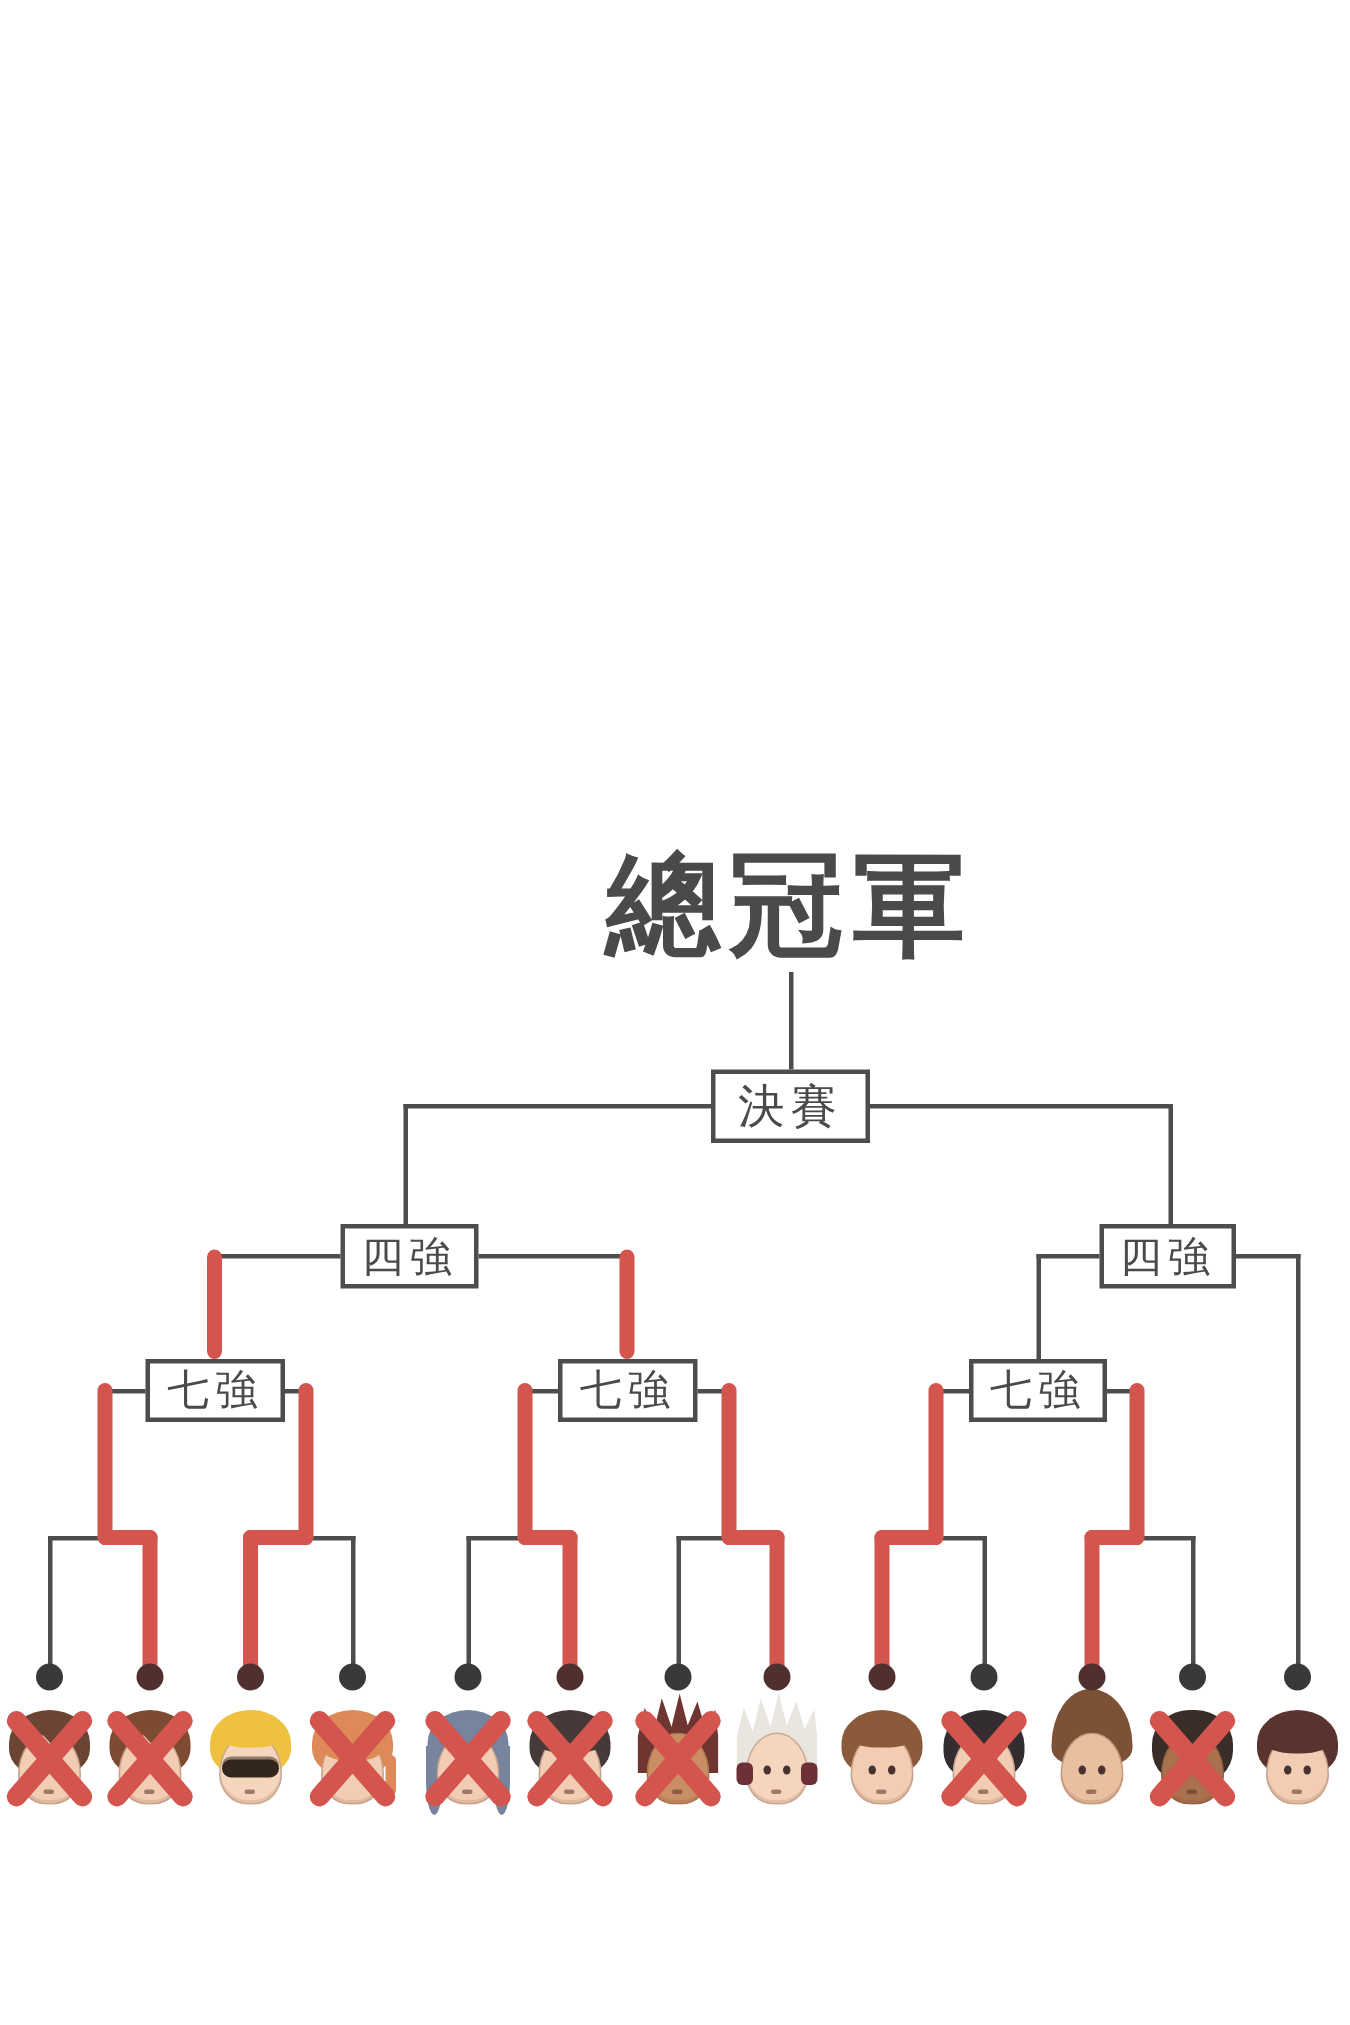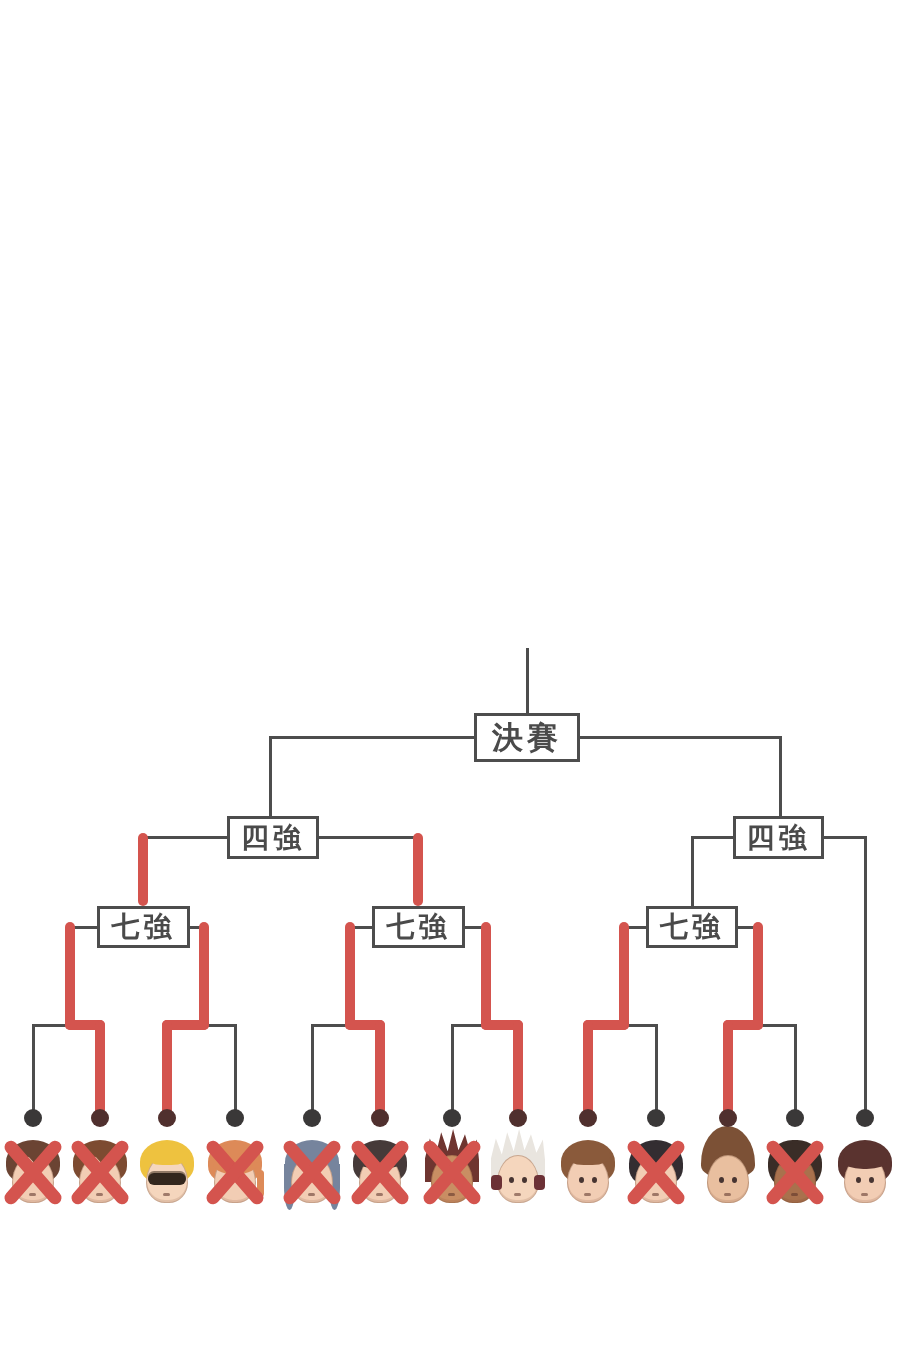--- a/index.html
+++ b/index.html
@@ -8,21 +8,21 @@
     font-family:"Liberation Sans","DejaVu Sans",sans-serif;
   }
   .title{
     position:absolute;left:527px;top:553px;transform:translateX(-50%);
     font-size:76px;font-weight:bold;letter-spacing:6px;white-space:nowrap;
     color:var(--label,#4a4a4a);
   }
   .bracket-box{
     position:absolute;background:#fff;border:3px solid var(--gray,#4d4d4d);
     box-sizing:border-box;display:flex;align-items:center;justify-content:center;
-    font-weight:bold;color:var(--label,#4a4a4a);letter-spacing:4px;z-index:3;
+    font-weight:normal;color:var(--label,#4a4a4a);letter-spacing:4px;z-index:3;
   }
   .box-final{left:474px;top:713px;width:106px;height:49px;font-size:31px;}
   .box-semi-l{left:227px;top:816px;width:92px;height:43px;font-size:28px;}
   .box-semi-r{left:733px;top:816px;width:91px;height:43px;font-size:28px;}
   .box-q-l{left:97px;top:906px;width:93px;height:42px;font-size:28px;}
   .box-q-c{left:372px;top:906px;width:93px;height:42px;font-size:28px;}
   .box-q-r{left:646px;top:906px;width:92px;height:42px;font-size:28px;}
   .seg{position:absolute;z-index:1;}
   .seg.red{z-index:2;}
   .dot{position:absolute;border-radius:50%;z-index:3;}
@@ -61,20 +61,21 @@
   .xmark{position:absolute;left:-4px;top:0px;width:72px;height:72px;z-index:4;}
   .xmark::before,.xmark::after{content:"";position:absolute;left:-4px;right:-4px;top:30px;height:13px;
      border-radius:7px;background:var(--xred,#d4544e);}
   .xmark::before{transform:rotate(49deg);}
   .xmark::after{transform:rotate(-49deg);}
 </style>
 </head>
 <body>
 
 <div class="stage" id="stage" style="--gray: #4d4d4d; --label: #4a4a4a; --xred: #d4544e;">
+  <div class="title">總冠軍</div>
 
   <div class="bracket-box box-final">
     <span>決賽</span>
   </div>
   <div class="bracket-box box-semi-l">
     <span>四強</span>
   </div>
   <div class="bracket-box box-semi-r">
     <span>四強</span>
   </div>

